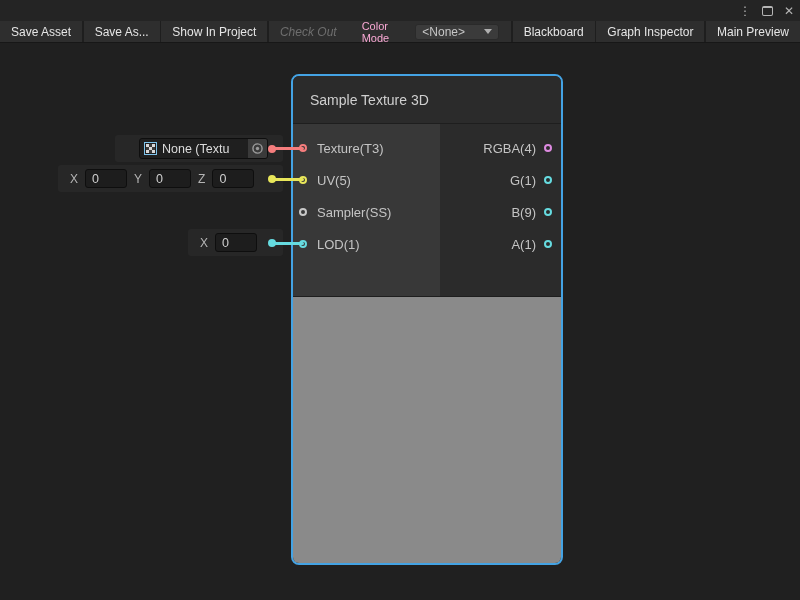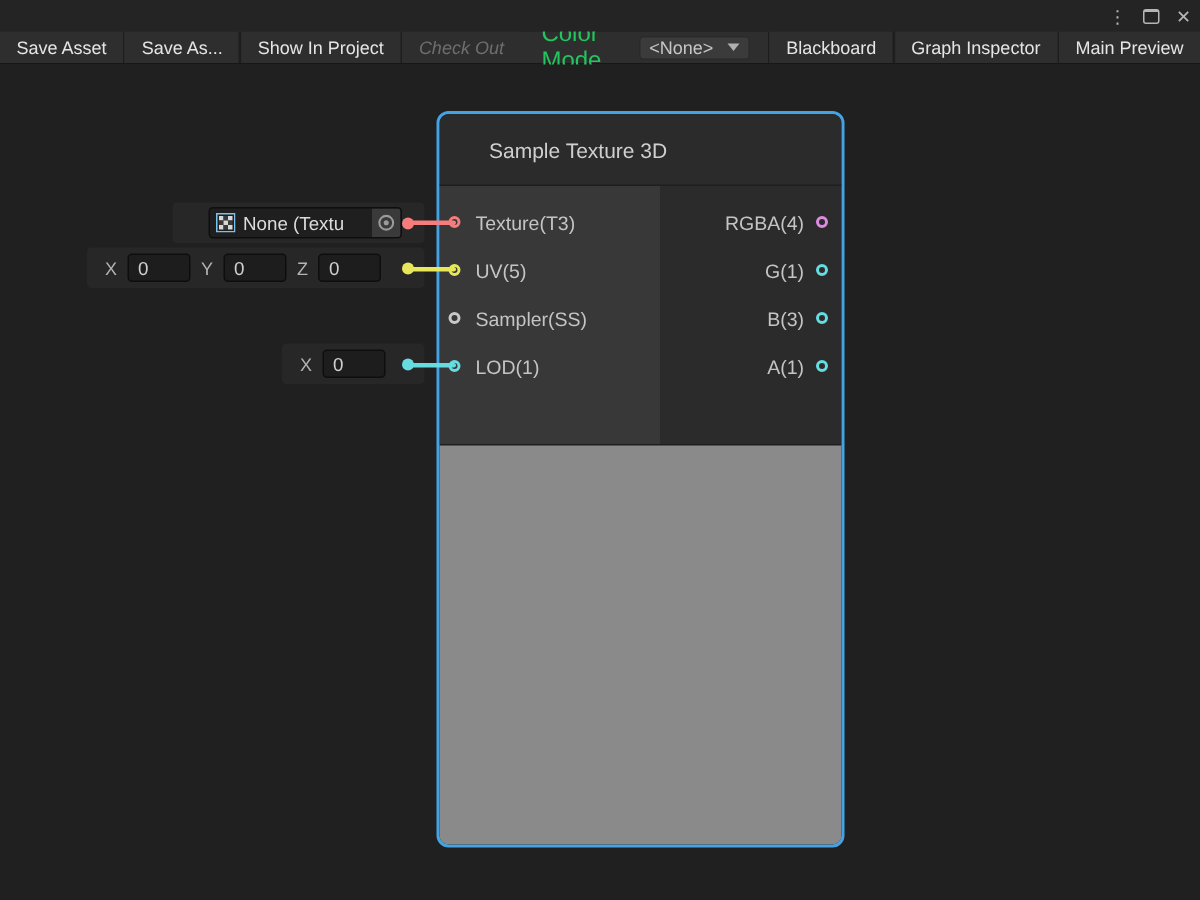--- a/index.html
+++ b/index.html
@@ -18,38 +18,38 @@
   .wc-max { width: 11px; height: 10px; border: 1px solid #b5b5b5; border-top: 2px solid #b5b5b5; border-radius: 2px; }
   .wc-close { font-size: 12px; line-height: 1; }
 
   
   .toolbar { width: 800px; height: 22px; background: #2e2e2e; border-bottom: 1px solid #171717;
     display: flex; align-items: stretch; }
   .tb-btn { display: flex; align-items: center; padding: 0 11px; font-size: 12px;
     color: #e5e5e5; background: #2e2e2e; white-space: nowrap; cursor: default; }
   .tb-sep { width: 2px; background: #1e1e1e; }
   .tb-btn.disabled { color: #6e6e6e; font-style: italic; }
-  .tb-label { display: flex; align-items: center; padding: 0 8px 0 14px; font-size: 16px; color: #22c55e; }
+  .tb-label { display: flex; align-items: center; padding: 0 8px 0 14px; font-size: 11px; color: #f9a8d4; }
   .tb-spacer { flex: 1; }
   .dropdown { align-self: center; width: 101px; height: 16px; background: #3b3b3b;
     border: 1px solid #2a2a2a; border-radius: 3px; display: flex; align-items: center;
     padding: 0 6px; margin-right: 12px; }
   .dropdown-value { flex: 1; font-size: 12px; color: #c6c6c6; }
   .caret-down { width: 0; height: 0; border-left: 4px solid transparent;
     border-right: 4px solid transparent; border-top: 5px solid #b0b0b0; }
 
   
   .canvas { position: relative; width: 800px; height: 557px; background: #202020; overflow: hidden; }
 
   
   .node { position: absolute; left: 291px; top: 31px; width: 272px; height: 491px;
     border: 2px solid #44a3e4; border-radius: 8px; background: #2b2b2b;
     display: flex; flex-direction: column; z-index: 1; overflow: hidden; }
   .node-header { height: 48px; background: #2b2b2b; border-bottom: 1px solid #1e1e1e;
-    display: flex; align-items: center; padding-left: 33px; flex: none; }
+    display: flex; align-items: center; padding-left: 17px; flex: none; }
   .node-title { font-size: 14px; color: #cfcfcf; }
   .node-ports { height: 172px; display: flex; flex: none; }
   .ports-in { width: 147px; background: #383838; padding-top: 8px; }
   .ports-out { flex: 1; background: #2b2b2b; padding-top: 8px; }
   .port-row { height: 32px; display: flex; align-items: center; }
   .port-row.out { justify-content: flex-end; }
   .port-circle { width: 8px; height: 8px; border: 2px solid #c8c8c8; border-radius: 50%;
     flex: none; }
   .ports-in .port-circle { margin-left: 6px; margin-right: 10px; }
   .ports-out .port-circle { margin-left: 8px; margin-right: 9px; }
@@ -191,21 +191,21 @@
       <div class="ports-out">
         <div class="port-row out">
           <span class="port-label">RGBA(4)</span>
           <span class="port-circle" style="border-color: rgb(221, 138, 224);"></span>
         </div>
         <div class="port-row out">
           <span class="port-label">G(1)</span>
           <span class="port-circle" style="border-color: rgb(102, 219, 224);"></span>
         </div>
         <div class="port-row out">
-          <span class="port-label">B(3)</span>
+          <span class="port-label">B(9)</span>
           <span class="port-circle" style="border-color: rgb(102, 219, 224);"></span>
         </div>
         <div class="port-row out">
           <span class="port-label">A(1)</span>
           <span class="port-circle" style="border-color: rgb(102, 219, 224);"></span>
         </div>
       </div>
     </div>
     <div class="node-preview"></div>
   </div>

